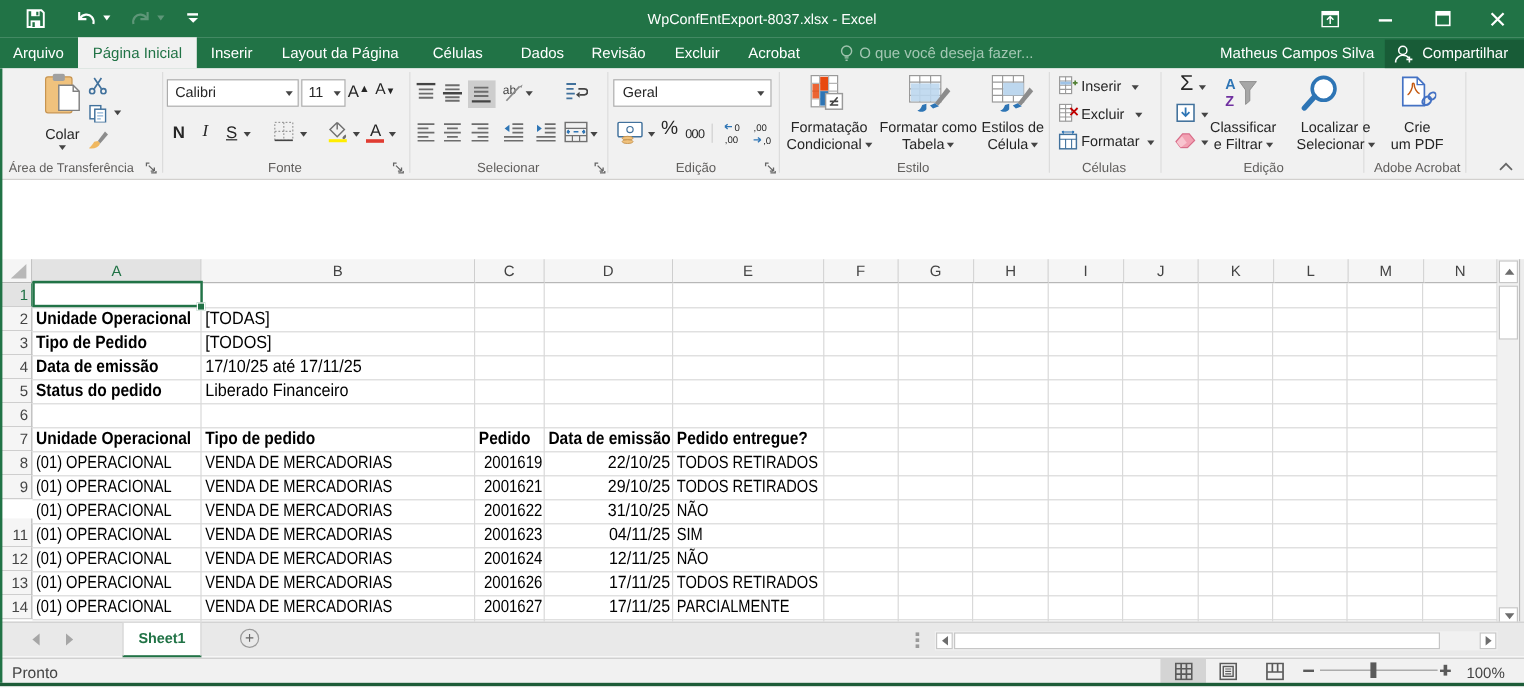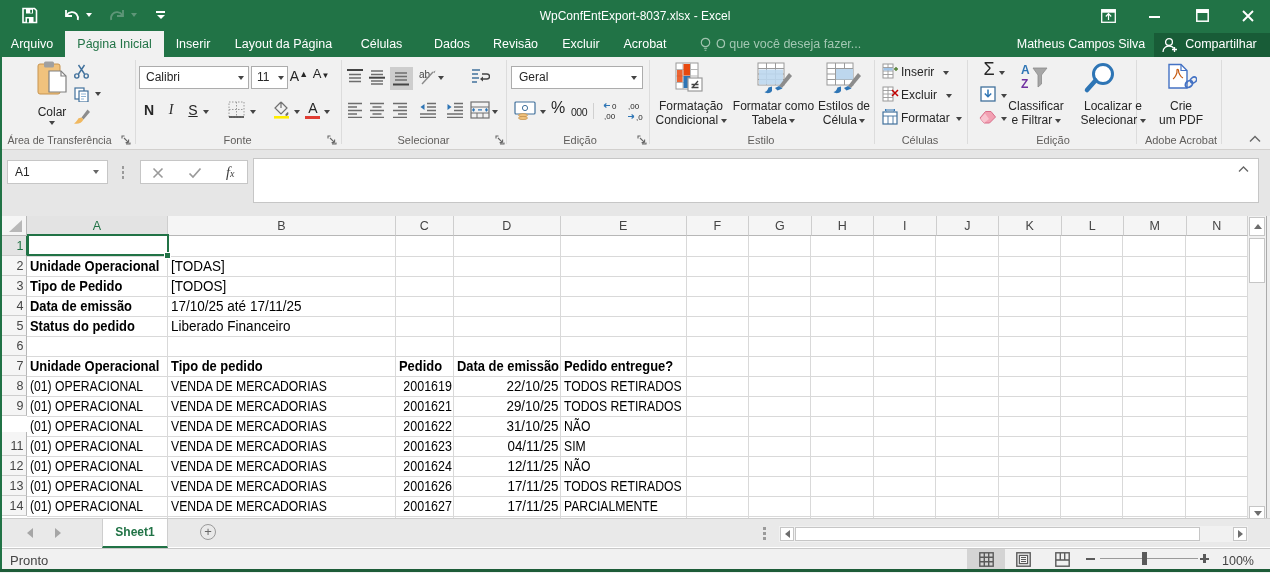--- a/index.html
+++ b/index.html
@@ -348,40 +348,20 @@
       <path d="M3 1.5 h12 l6 6 V25 H3 Z" fill="#fff" stroke="#4472c4" stroke-width="1.4"></path>
       <path d="M15 1.5 v6 h6" fill="none" stroke="#4472c4" stroke-width="1.2"></path>
       <path d="M7 16 c2 -1 4.5 -6 4 -8.5 c-0.3 -1.5 1.5 -1.5 1.5 0 c0 2.5 2 6.5 4.5 7.5" fill="none" stroke="#c55a11" stroke-width="1.2"></path>
       <ellipse cx="23" cy="21" rx="4" ry="3" fill="none" stroke="#4472c4" stroke-width="1.8" transform="rotate(-40 23 21)"></ellipse>
       <ellipse cx="27.5" cy="17" rx="3.4" ry="2.6" fill="none" stroke="#4472c4" stroke-width="1.6" transform="rotate(-40 27.5 17)"></ellipse>
     </svg>
     <div class="rbtn-lbl" style="left:1146px;top:42px;width:70px">Crie<br>um PDF</div>
     <div class="glabel" style="left:1131px;width:100px">Adobe Acrobat</div>
     <svg class="abs" style="left:1249px;top:78px" width="12" height="8" viewBox="0 0 12 8">
         <path d="M1 6.5 L6 1.5 L11 6.5" fill="none" stroke="#666" stroke-width="1.4"></path>
-      </svg>
-  </div>
-  <div id="fbar">
-    <div id="namebox">A1</div>
-    <div class="dd abs" style="left:93px;top:20px;border-top-color:#666"></div>
-    <div class="abs" style="left:122px;top:16px;width:2px;height:2.5px;background:#9a9a9a"></div>
-    <div class="abs" style="left:122px;top:21px;width:2px;height:2.5px;background:#9a9a9a"></div>
-    <div class="abs" style="left:122px;top:26px;width:2px;height:2.5px;background:#9a9a9a"></div>
-    <div id="fxbox">
-      <svg class="abs" style="left:11px;top:6px" width="12" height="12" viewBox="0 0 12 12">
-          <path d="M1.5 1.5 L10.5 10.5 M10.5 1.5 L1.5 10.5" stroke="#9a9a9a" stroke-width="1.6"></path>
-        </svg>
-      <svg class="abs" style="left:47px;top:6px" width="14" height="12" viewBox="0 0 14 12">
-          <path d="M1.5 6.5 L5 10 L12.5 1.5" stroke="#9a9a9a" stroke-width="1.7" fill="none"></path>
-        </svg>
-      <div class="abs" style="left:85px;top:3px;font-family:'Liberation Serif',serif;font-style:italic;font-size:14.5px;color:#3d3d3d">f<span style="font-size:10px">x</span></div>
-    </div>
-    <div id="finput"></div>
-    <svg class="abs" style="left:1238px;top:16px" width="11" height="7" viewBox="0 0 11 7">
-        <path d="M1 5.5 L5.5 1 L10 5.5" fill="none" stroke="#666" stroke-width="1.3"></path>
       </svg>
   </div>
   <div id="grid">
     <div class="abs" style="left:0;top:0;width:27px;height:20px;background:#f5f5f5;border-right:1px solid #b7b7b7;border-bottom:1px solid #b7b7b7"></div>
     <svg class="abs" style="left:8px;top:4px" width="15" height="13" viewBox="0 0 15 13">
         <path d="M14 0 V12 H1 Z" fill="#b8b8b8"></path>
       </svg>
     <div class="colhead" style="left:27px;width:141px;background:#e3e3e3;color:#217346;border-bottom-color:#217346">A</div>
     <div class="colhead" style="left:168px;width:228px">B</div>
     <div class="colhead" style="left:396px;width:57.5px">C</div>

